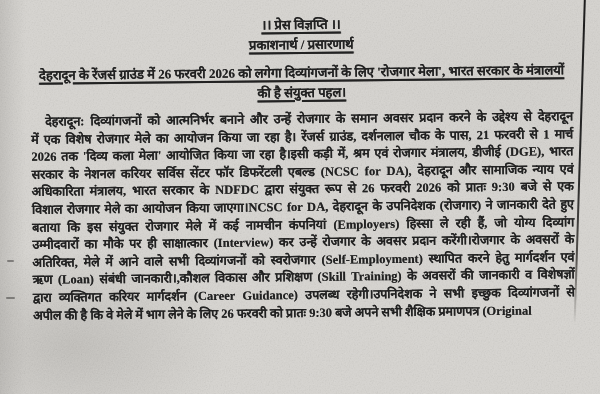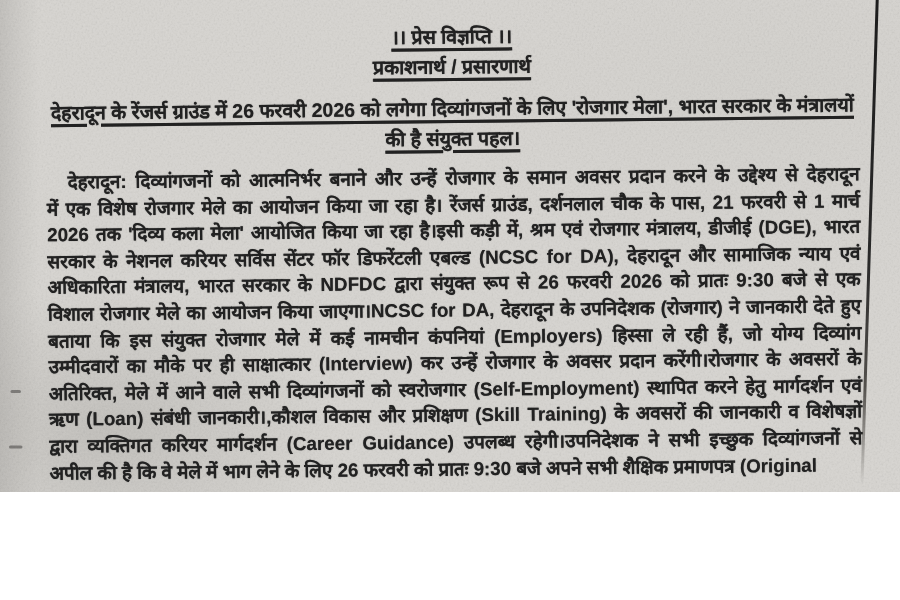--- a/index.html
+++ b/index.html
@@ -1,25 +1,25 @@
 <!DOCTYPE html>
 <html><head>
 <meta charset="utf-8">
 <style>
   html,body { margin:0; padding:0; }
   .scan-page {
     position:relative;
-    width:600px; height:328px;
+    width:600px; height:394px;
     overflow:hidden;
     background:
       radial-gradient(ellipse 220px 140px at 12% 88%, rgba(160,158,154,0.35), transparent 70%),
       radial-gradient(ellipse 300px 180px at 85% 20%, rgba(210,208,204,0.5), transparent 70%),
       linear-gradient(90deg, rgba(150,148,145,0.30) 0px, rgba(150,148,145,0.12) 14px, transparent 26px),
       #dad8d4;
-    font-family:Liberation Sans, sans-serif;
+    font-family:Liberation Serif, serif;
     color:#222;
   }
   .noise-overlay {
     position:absolute; inset:0;
     mix-blend-mode:multiply;
     pointer-events:none;
   }
   .page-edge-line {
     position:absolute;
     top:-6px; right:14px;

